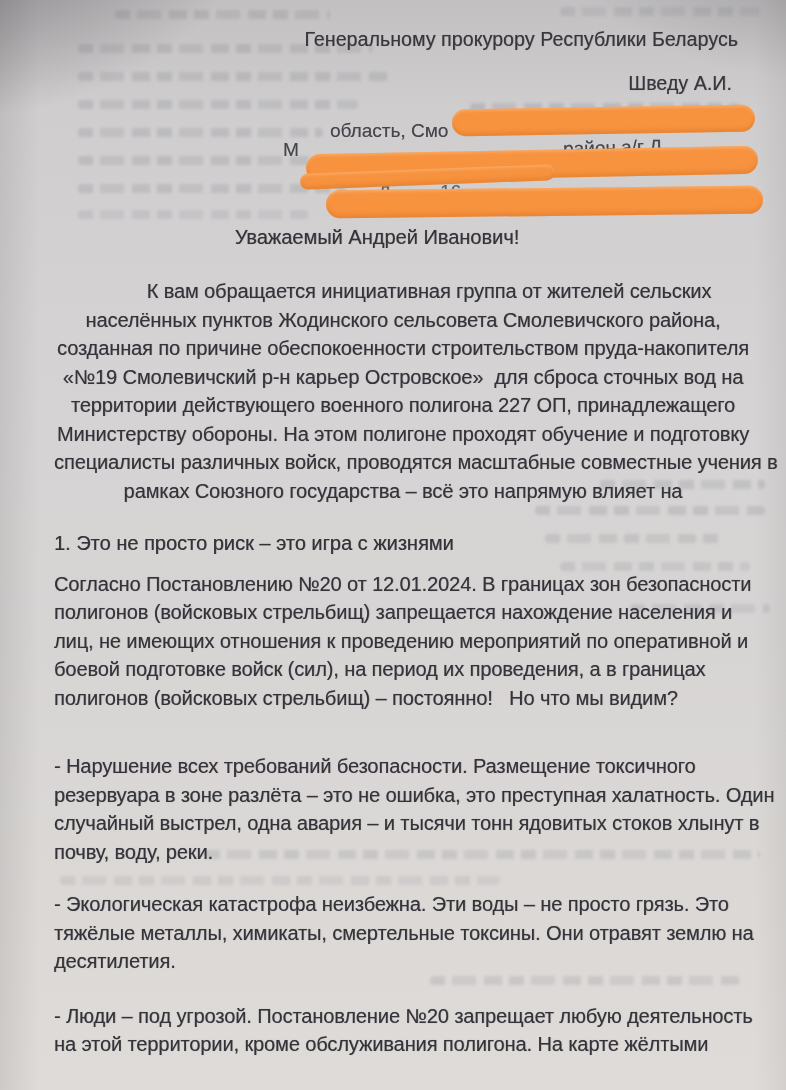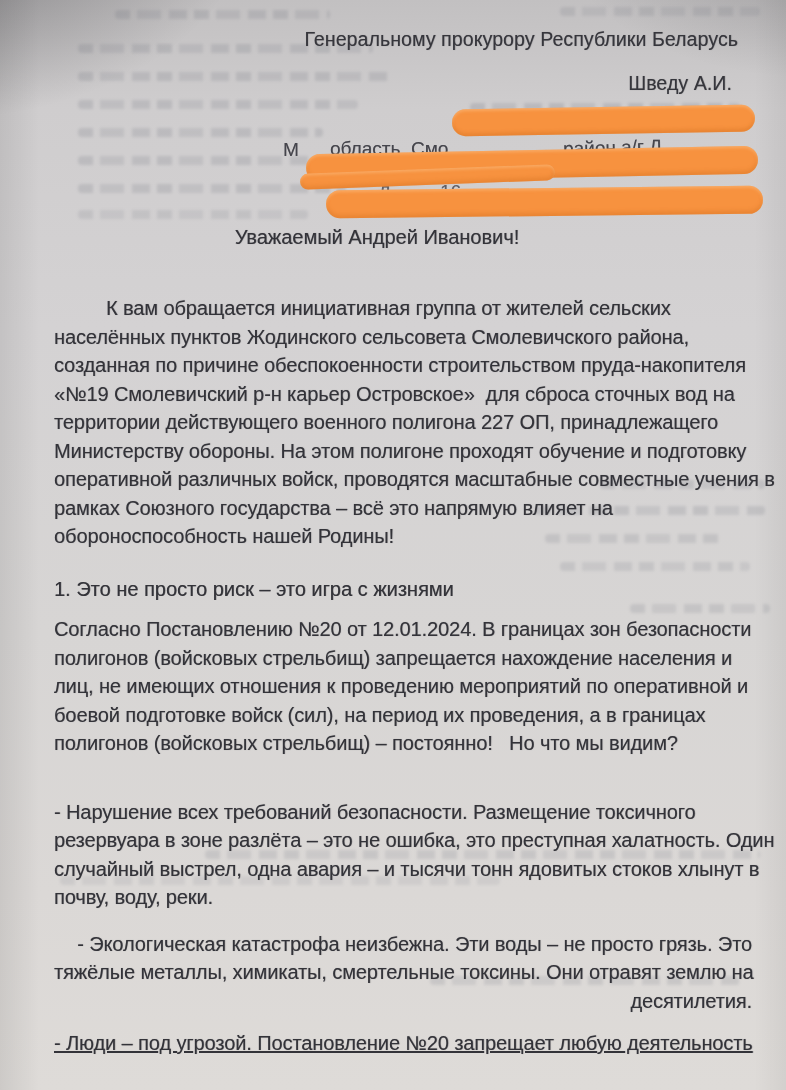--- a/index.html
+++ b/index.html
@@ -49,27 +49,27 @@
     box-shadow:inset 0 2px 3px rgba(255,214,166,.35), inset 0 -3px 4px rgba(198,104,24,.32);
   }
   .body-text{
     position:absolute;left:54px;top:258px;width:698px;
     font-size:20px;line-height:28.5px;letter-spacing:-0.1px;
     color:#333339;text-shadow:.4px 0 .7px rgba(51,51,57,.5);
   }
   .para{margin:0;}
   .para .line{white-space:pre;}
   .para.indent .line:first-child{padding-left:52px;}
-  .p1{margin-top:36px;}
+  .p1{margin-top:19px;text-align:center;}
   .heading{margin-top:24px;font-weight:normal;letter-spacing:0;
     text-shadow:.5px 0 .6px rgba(40,40,46,.55);}
   .p2{margin-top:12px;}
   .p3{margin-top:40px;}
-  .p4{margin-top:18px;text-align:right;}
-  .p5{margin-top:14px;text-decoration:underline;}
+  .p4{margin-top:24px;}
+  .p5{margin-top:26px;}
 </style>
 </head>
 <body>
 
 <div class="page">
 
   <div class="ghost" style="left:115px;top:10px;width:215px;"></div>
   <div class="ghost" style="left:560px;top:7px;width:200px;opacity:.38;"></div>
   <div class="ghost" style="left:78px;top:44px;width:295px;"></div>
   <div class="ghost" style="left:78px;top:72px;width:315px;"></div>
@@ -85,43 +85,42 @@
   <div class="ghost" style="left:630px;top:604px;width:140px;opacity:.4;"></div>
   <div class="ghost" style="left:205px;top:850px;width:555px;opacity:.4;"></div>
   <div class="ghost" style="left:60px;top:876px;width:440px;opacity:.3;"></div>
   <div class="ghost" style="left:430px;top:976px;width:310px;opacity:.4;"></div>
   <div class="ghost" style="left:470px;top:103px;width:270px;opacity:.5;"></div>
 
   <div class="addressee" style="top:28px;right:48px;">Генеральному прокурору Республики Беларусь</div>
   <div class="addressee" style="top:72px;right:54px;">Шведу А.И.</div>
 
   <div class="peek" style="left:283px;top:139px;">М</div>
-  <div class="peek" style="left:330px;top:138px;">область, Смо</div>
+  <div class="peek" style="left:330px;top:120px;">область, Смо</div>
   <div class="peek" style="left:563px;top:137px;transform:rotate(-1.5deg);">район а/г Д</div>
   <div class="peek" style="left:378px;top:182px;opacity:.8;">Д</div>
   <div class="peek" style="left:440px;top:181px;opacity:.8;">16</div>
 
   <div class="bar" style="left:452px;top:107px;width:303px;height:27px;transform:rotate(-0.9deg);"></div>
   <div class="bar" style="left:306px;top:150px;width:452px;height:28px;transform:rotate(-1.1deg);"></div>
   <div class="bar" style="left:300px;top:169px;width:255px;height:16px;border-radius:8px;transform:rotate(-2.2deg);"></div>
   <div class="bar" style="left:326px;top:188px;width:437px;height:28px;transform:rotate(-0.6deg);"></div>
 
   <div class="salutation">Уважаемый Андрей Иванович!</div>
 
   <div class="body-text">
     <div class="para p1 indent">
         <div class="line">К вам обращается инициативная группа от жителей сельских</div>
         <div class="line">населённых пунктов Жодинского сельсовета Смолевичского района,</div>
         <div class="line">созданная по причине обеспокоенности строительством пруда-накопителя</div>
         <div class="line">«№19 Смолевичский р-н карьер Островское»  для сброса сточных вод на</div>
         <div class="line">территории действующего военного полигона 227 ОП, принадлежащего</div>
         <div class="line">Министерству обороны. На этом полигоне проходят обучение и подготовку</div>
-        <div class="line">оперативной различных войск, проводятся масштабные совместные учения в</div>
+        <div class="line">специалисты различных войск, проводятся масштабные совместные учения в</div>
         <div class="line">рамках Союзного государства – всё это напрямую влияет на</div>
-        <div class="line">обороноспособность нашей Родины!</div>
       </div>
     <div class="heading">1. Это не просто риск – это игра с жизнями</div>
     <div class="para p2">
         <div class="line">Согласно Постановлению №20 от 12.01.2024. В границах зон безопасности</div>
         <div class="line">полигонов (войсковых стрельбищ) запрещается нахождение населения и</div>
         <div class="line">лиц, не имеющих отношения к проведению мероприятий по оперативной и</div>
         <div class="line">боевой подготовке войск (сил), на период их проведения, а в границах</div>
         <div class="line">полигонов (войсковых стрельбищ) – постоянно!   Но что мы видим?</div>
       </div>
     <div class="para p3">
@@ -130,16 +129,17 @@
         <div class="line">случайный выстрел, одна авария – и тысячи тонн ядовитых стоков хлынут в</div>
         <div class="line">почву, воду, реки.</div>
       </div>
     <div class="para p4">
         <div class="line">- Экологическая катастрофа неизбежна. Эти воды – не просто грязь. Это</div>
         <div class="line">тяжёлые металлы, химикаты, смертельные токсины. Они отравят землю на</div>
         <div class="line">десятилетия.</div>
       </div>
     <div class="para p5">
         <div class="line">- Люди – под угрозой. Постановление №20 запрещает любую деятельность</div>
+        <div class="line">на этой территории, кроме обслуживания полигона. На карте жёлтыми</div>
       </div>
   </div>
 
 </div>
 
 </body></html>

